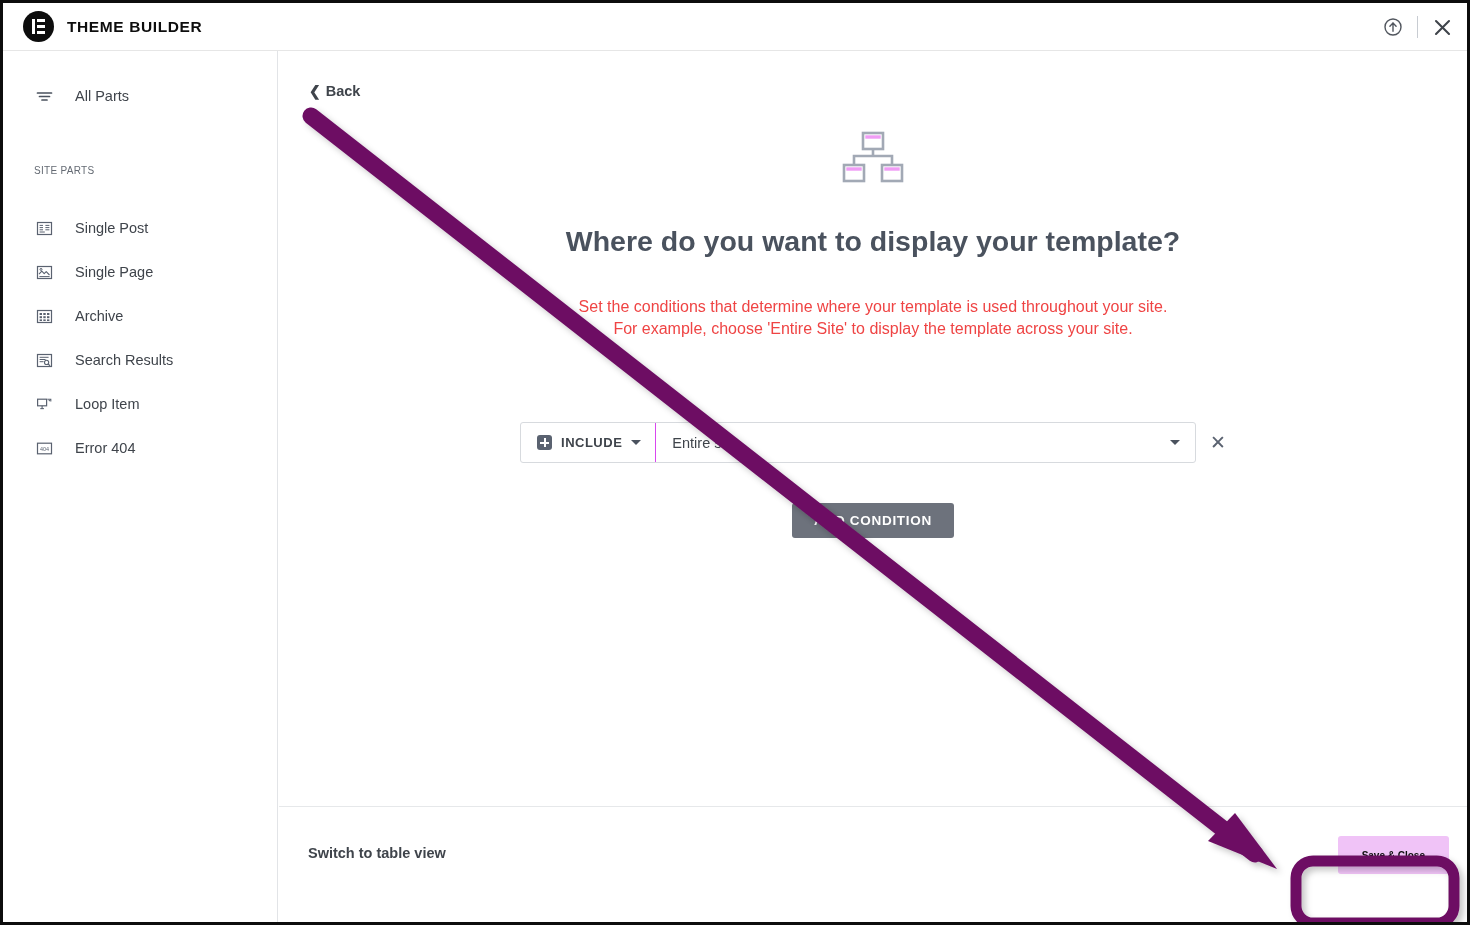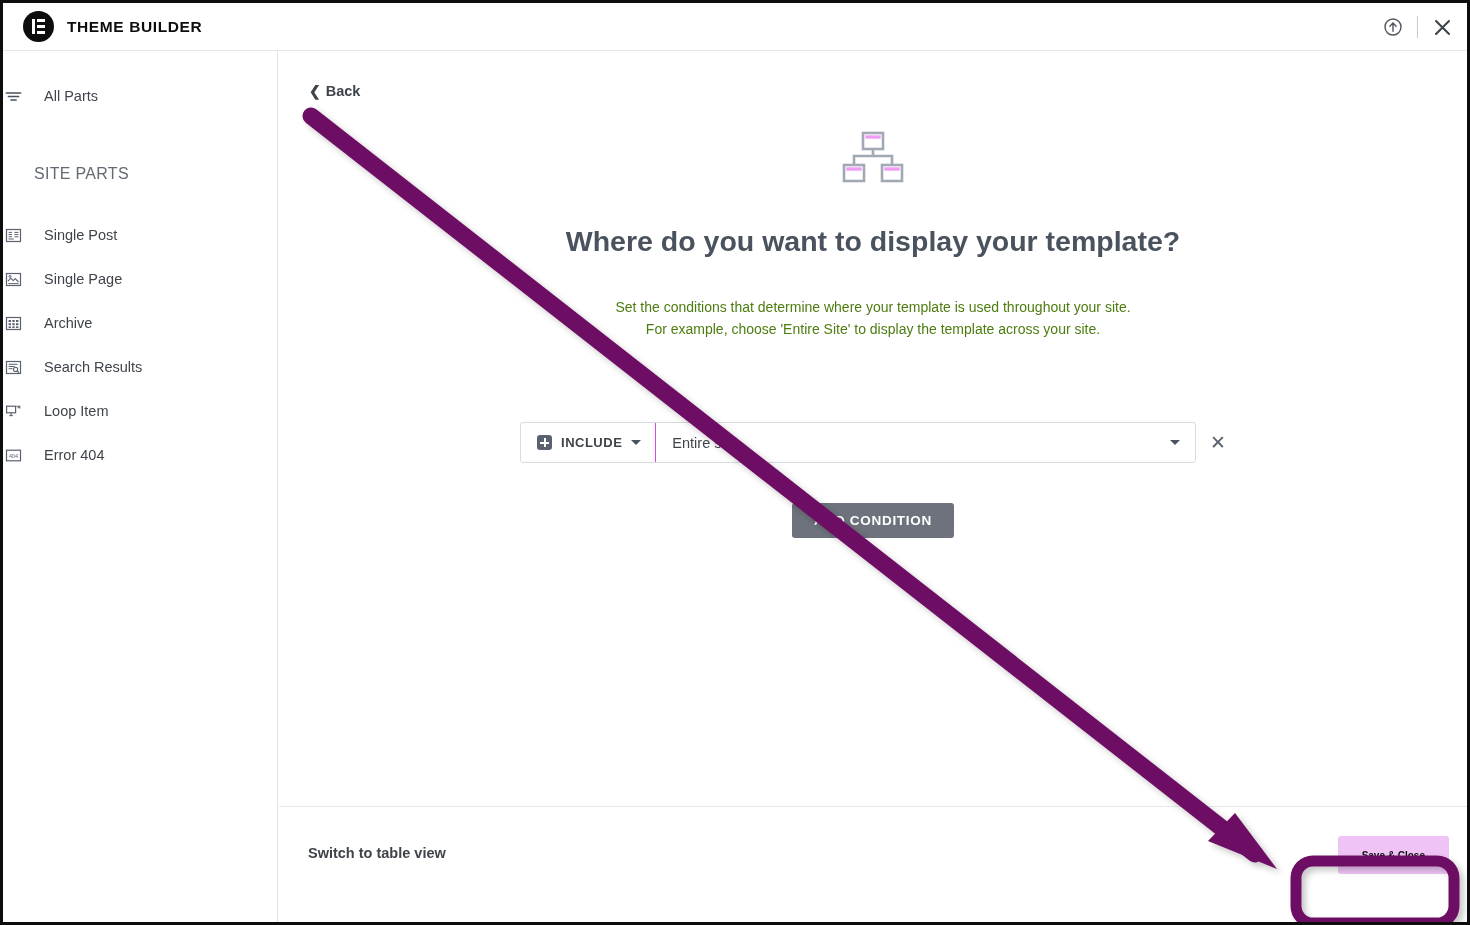--- a/index.html
+++ b/index.html
@@ -98,20 +98,21 @@
     width: 275px;
     height: 871px;
     background: #ffffff;
     border-right: 1px solid #e2e4e7;
     box-sizing: border-box;
   }
   .nav-item {
     display: flex;
     align-items: center;
     height: 40px;
+    padding-left: 31px;
     gap: 21px;
     cursor: pointer;
     color: #3f444b;
   }
   .nav-item .nav-ico {
     width: 20px;
     height: 20px;
     display: flex;
     align-items: center;
     justify-content: center;
@@ -119,21 +120,21 @@
     color: #5a6270;
   }
   .nav-label {
     font-size: 14.5px;
     color: #3f444b;
   }
   #all-parts { margin-top: 25px; }
   .section-label {
     margin-top: 49px;
     padding-left: 31px;
-    font-size: 16px;
+    font-size: 10px;
     color: #646a73;
     letter-spacing: 0.3px;
   }
   .nav-group { margin-top: 30px; }
   .nav-group .nav-item { height: 44px; }
 
   
   .main {
     position: absolute;
     left: 276px; top: 48px;
@@ -169,23 +170,23 @@
     width: 62px;
     height: 58px;
   }
   .hero-title {
     font-size: 28.5px;
     font-weight: bold;
     color: #4a525e;
     margin: 0 0 38px 0;
   }
   .hero-sub {
-    font-size: 14px;
+    font-size: 16px;
     line-height: 22px;
-    color: #4d7c0f;
+    color: #ef4444;
   }
 
   
   .cond-wrap {
     position: absolute;
     left: 0; top: 371px;
     width: 1188px;
     display: flex;
     justify-content: center;
     align-items: center;

